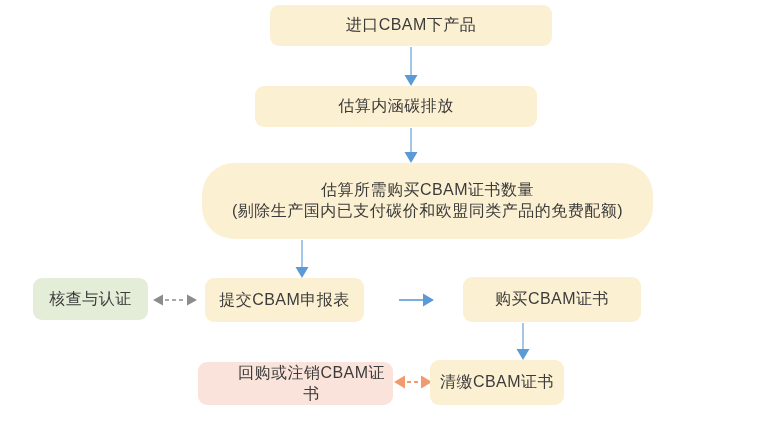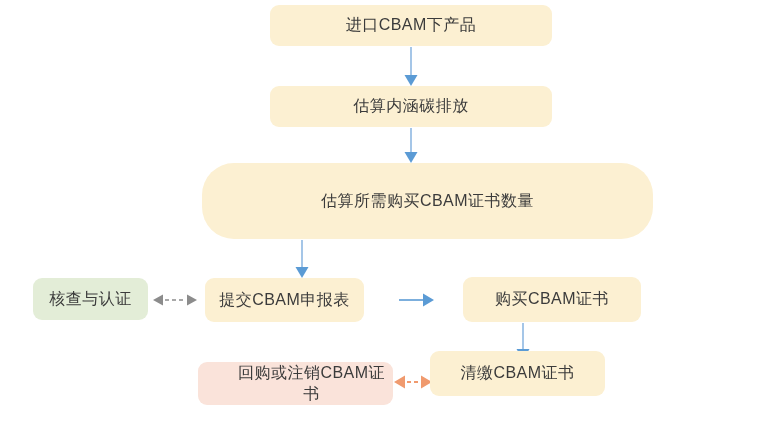--- a/index.html
+++ b/index.html
@@ -71,29 +71,30 @@
 
     <g>
       <polygon points="394,382 405,375.5 405,388.5" fill="#f09a6e"></polygon>
       <line x1="407" y1="382" x2="419" y2="382" stroke="#f09a6e" stroke-width="1.8" stroke-dasharray="4 3"></line>
       <polygon points="432,382 421,375.5 421,388.5" fill="#f09a6e"></polygon>
     </g>
   </svg>
 
   <div class="node process" style="left:270px;top:5px;width:282px;height:41px;">进口CBAM下产品</div>
 
-  <div class="node process" style="left:270px;top:86px;width:282px;height:41px;">估算内涵碳排放</div>
+  <div class="node process" style="left:255px;top:86px;width:282px;height:41px;">估算内涵碳排放</div>
 
   <div class="node process node-multiline" style="left:202px;top:163px;width:451px;height:76px;">
     <span class="line">估算所需购买CBAM证书数量</span>
+    <span class="line">(剔除生产国内已支付碳价和欧盟同类产品的免费配额)</span>
   </div>
 
   <div class="node verify" style="left:33px;top:278px;width:115px;height:42px;text-align:right;">核查与认证</div>
 
   <div class="node process" style="left:205px;top:278px;width:159px;height:44px;">提交CBAM申报表</div>
 
   <div class="node process" style="left:435px;top:277px;width:178px;height:45px;margin-left:28px;">购买CBAM证书</div>
 
   <div class="node buyback" style="left:198px;top:362px;width:195px;height:43px;">回购或注销CBAM证书</div>
 
-  <div class="node process" style="left:430px;top:351px;width:175px;height:45px;">清缴CBAM证书</div>
+  <div class="node process" style="left:430px;top:360px;width:134px;height:45px;">清缴CBAM证书</div>
 
 </div>
 
 </body></html>

